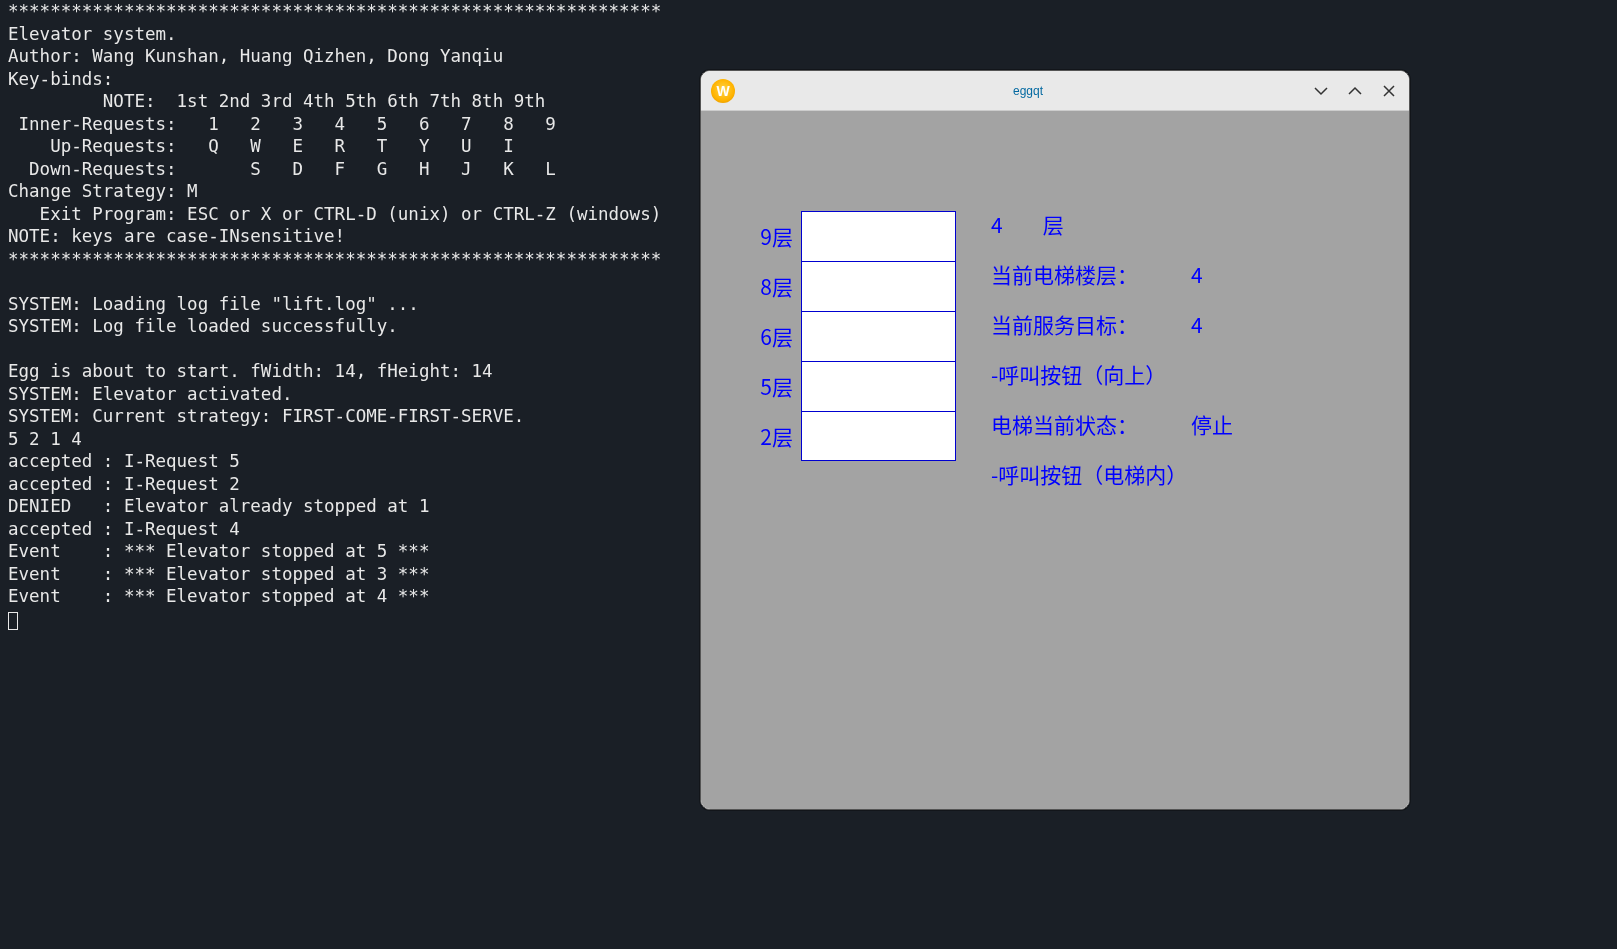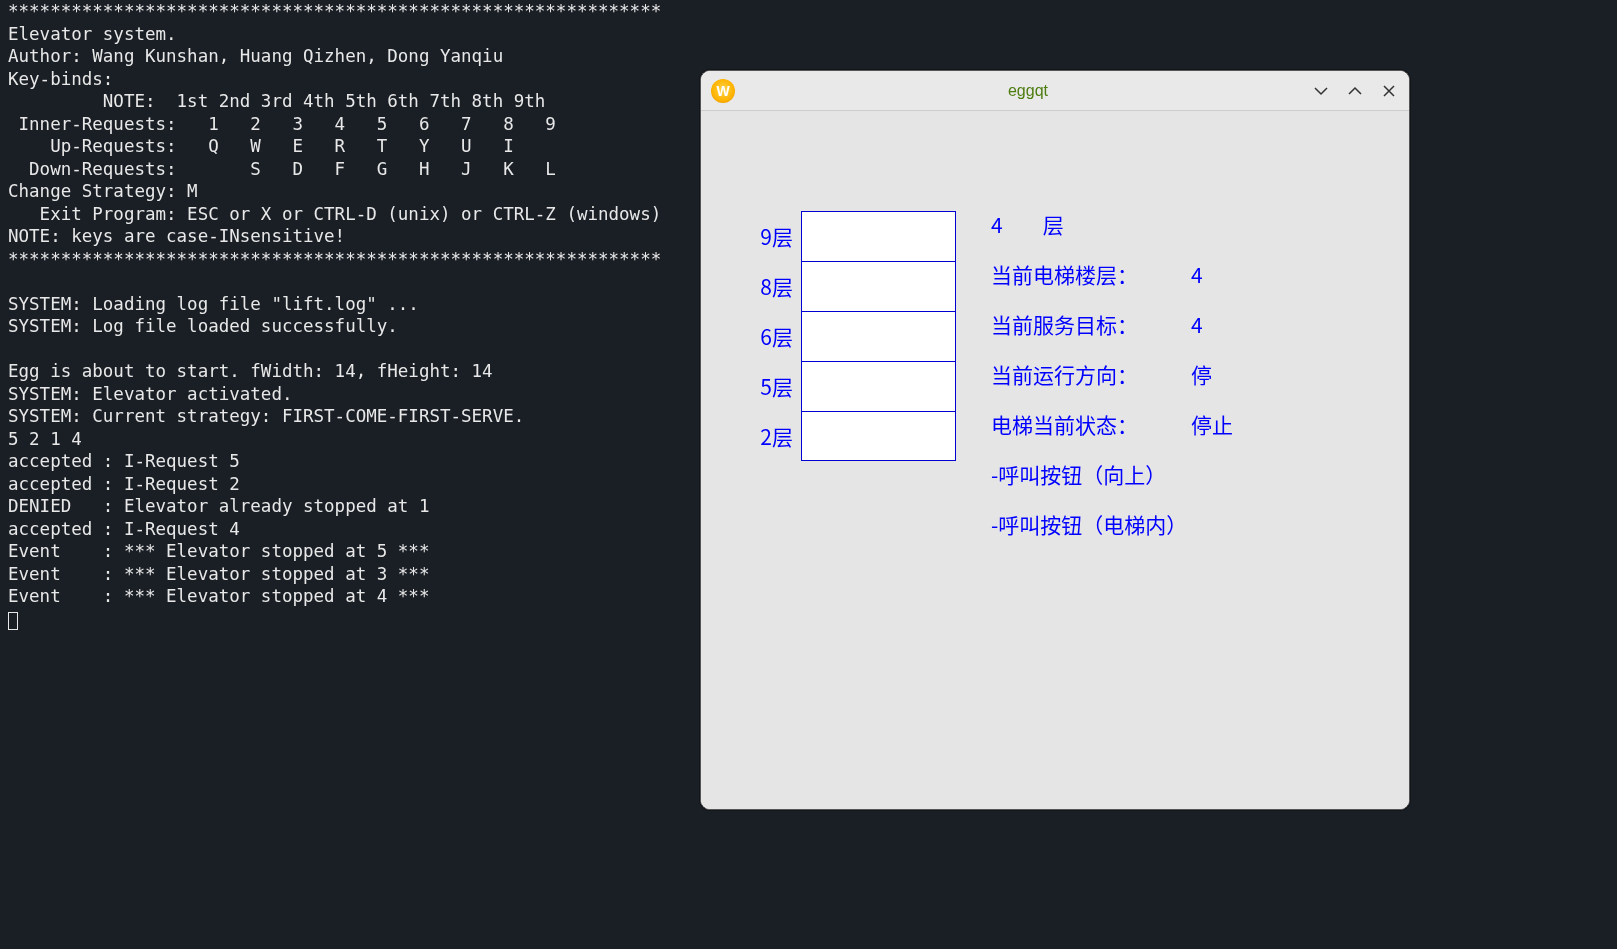--- a/index.html
+++ b/index.html
@@ -65,42 +65,42 @@
       justify-content:center;
       color:#fff;
       font-weight:bold;
       font-size:14px;
       font-family:sans-serif;
       margin-right: 10px;
     }
     .titlebar .title-text {
       flex: 1;
       text-align: center;
-      color: #4d7c0f;
-      font-size: 16px;
+      color: #0369a1;
+      font-size: 12px;
     }
     .titlebar .win-controls {
       display: flex;
       gap: 14px;
     }
     .titlebar .win-controls .ctrl {
       width: 20px;
       height: 20px;
       display:flex;
       align-items:center;
       justify-content:center;
       color:#333;
       cursor:pointer;
     }
     .titlebar .win-controls svg { width: 16px; height: 16px; }
     .gui-body {
       position: relative;
       width: 100%;
       height: calc(100% - 40px);
-      background: #e5e5e5;
+      background: #a3a3a3;
     }
     .shaft-area {
       position: absolute;
       top: 100px;
       left: 50px;
     }
     .floor-row {
       display: flex;
       align-items: center;
       height: 50px;
@@ -244,29 +244,25 @@
       </div>
       <div class="status-line">
         <span class="lbl">当前电梯楼层：</span>
         <span class="val">4</span>
       </div>
       <div class="status-line">
         <span class="lbl">当前服务目标：</span>
         <span class="val">4</span>
       </div>
       <div class="status-line">
-        <span class="lbl">当前运行方向：</span>
-        <span class="val">停</span>
+        <span class="lbl">-呼叫按钮（向上）</span>
       </div>
       <div class="status-line">
         <span class="lbl">电梯当前状态：</span>
         <span class="val">停止</span>
       </div>
       <div class="status-line">
-        <span class="lbl">-呼叫按钮（向上）</span>
-      </div>
-      <div class="status-line">
         <span class="lbl">-呼叫按钮（电梯内）</span>
       </div>
     </div>
 
   </div>
 </div>
 
 </body></html>

